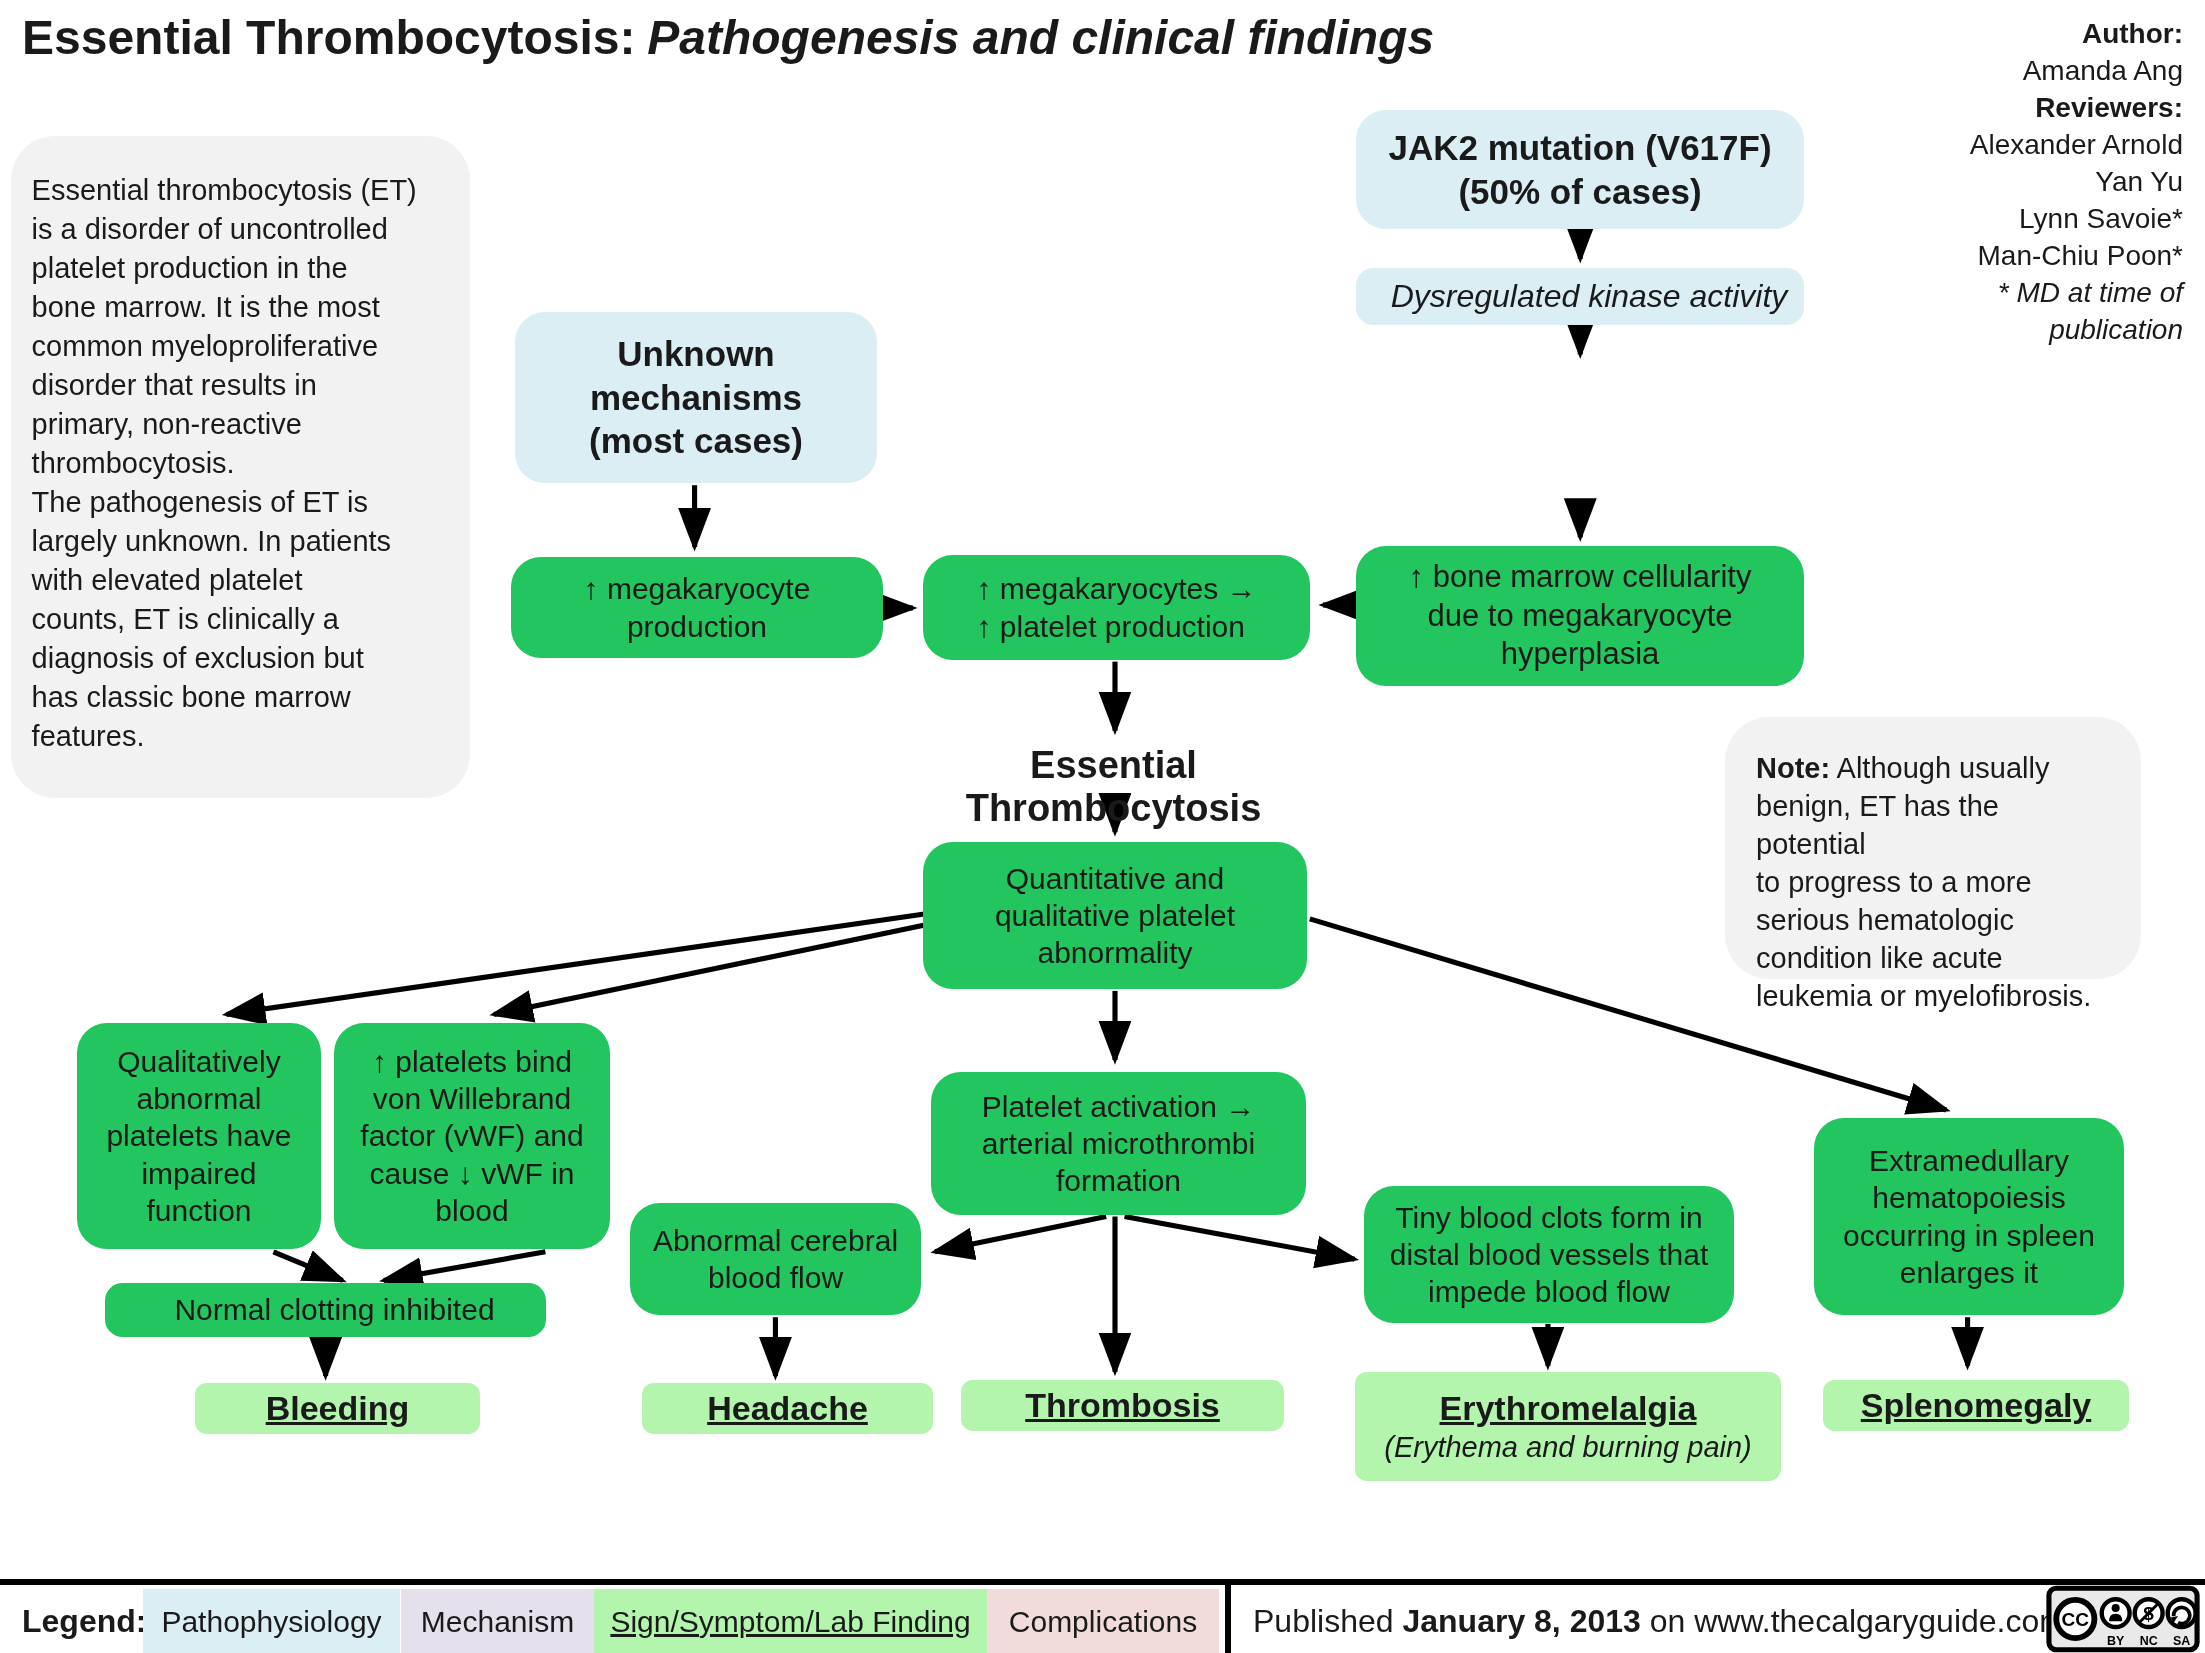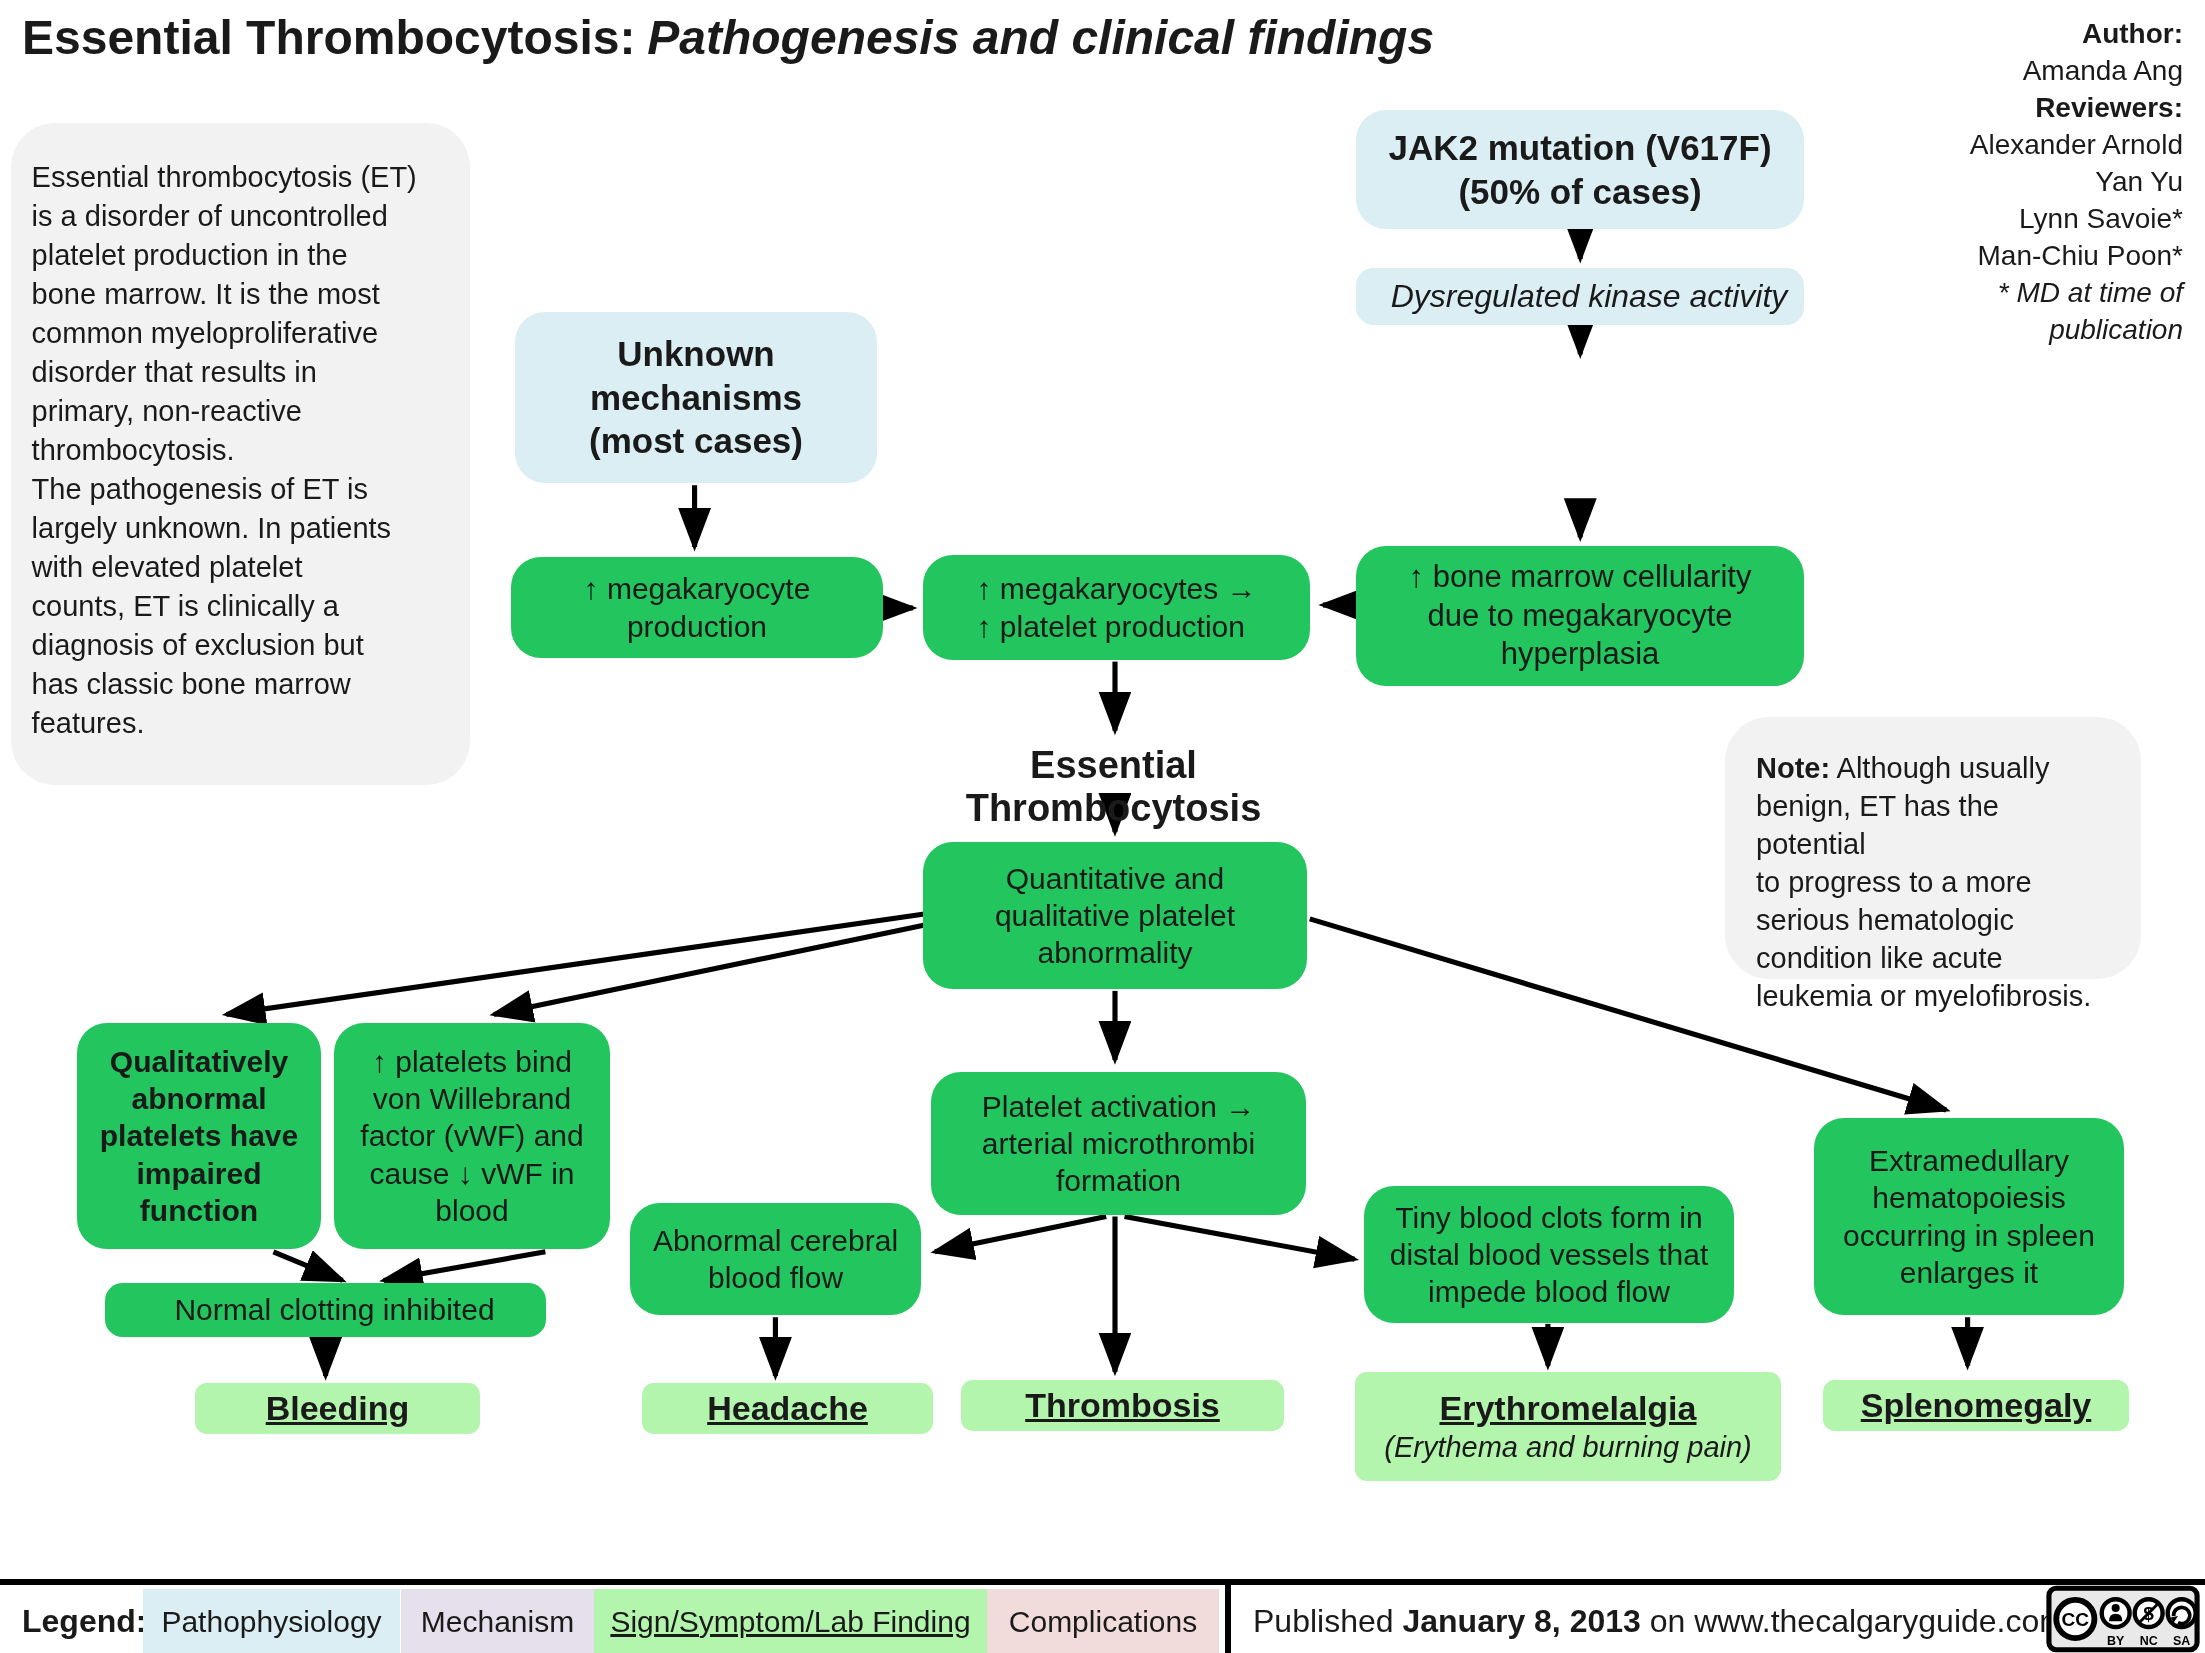--- a/index.html
+++ b/index.html
@@ -87,21 +87,21 @@
       <div>Amanda Ang</div>
       <div class="bold">Reviewers:</div>
       <div>Alexander Arnold</div>
       <div>Yan Yu</div>
       <div>Lynn Savoie*</div>
       <div>Man-Chiu Poon*</div>
       <div class="italic preline">* MD at time of
 publication</div>
     </div>
 
-    <div class="box grey r60 intro" style="left:11px;top:123px;width:459px;height:662px;">
+    <div class="box grey r60 intro" style="left:11px;top:136px;width:459px;height:662px;">
       <span class="preline">Essential thrombocytosis (ET)
 is a disorder of uncontrolled
 platelet production in the
 bone marrow. It is the most
 common myeloproliferative
 disorder that results in
 primary, non-reactive
 thrombocytosis.
 The pathogenesis of ET is
 largely unknown. In patients
@@ -137,21 +137,21 @@
 
     <div class="box grey r60 note-box" style="left:1725px;top:717px;width:416px;height:262px;">
       <span class="preline"><b>Note:</b> <span class="preline">Although usually
 benign, ET has the potential
 to progress to a more
 serious hematologic
 condition like acute
 leukemia or myelofibrosis.</span></span>
     </div>
 
-    <div class="box purple r45 preline" style="left:77px;top:1023px;width:244px;height:226px;font-weight:bold;">Qualitatively
+    <div class="box purple r45 preline" style="left:77px;top:1023px;width:244px;height:226px;">Qualitatively
 abnormal
 platelets have
 impaired
 function</div>
     <div class="box purple r45 preline" style="left:334px;top:1023px;width:276px;height:226px;">↑ platelets bind
 von Willebrand
 factor (vWF) and
 cause ↓ vWF in
 blood</div>
     <div class="box purple r24" style="left:105px;top:1283px;width:441px;height:54px;">Normal clotting inhibited</div>

